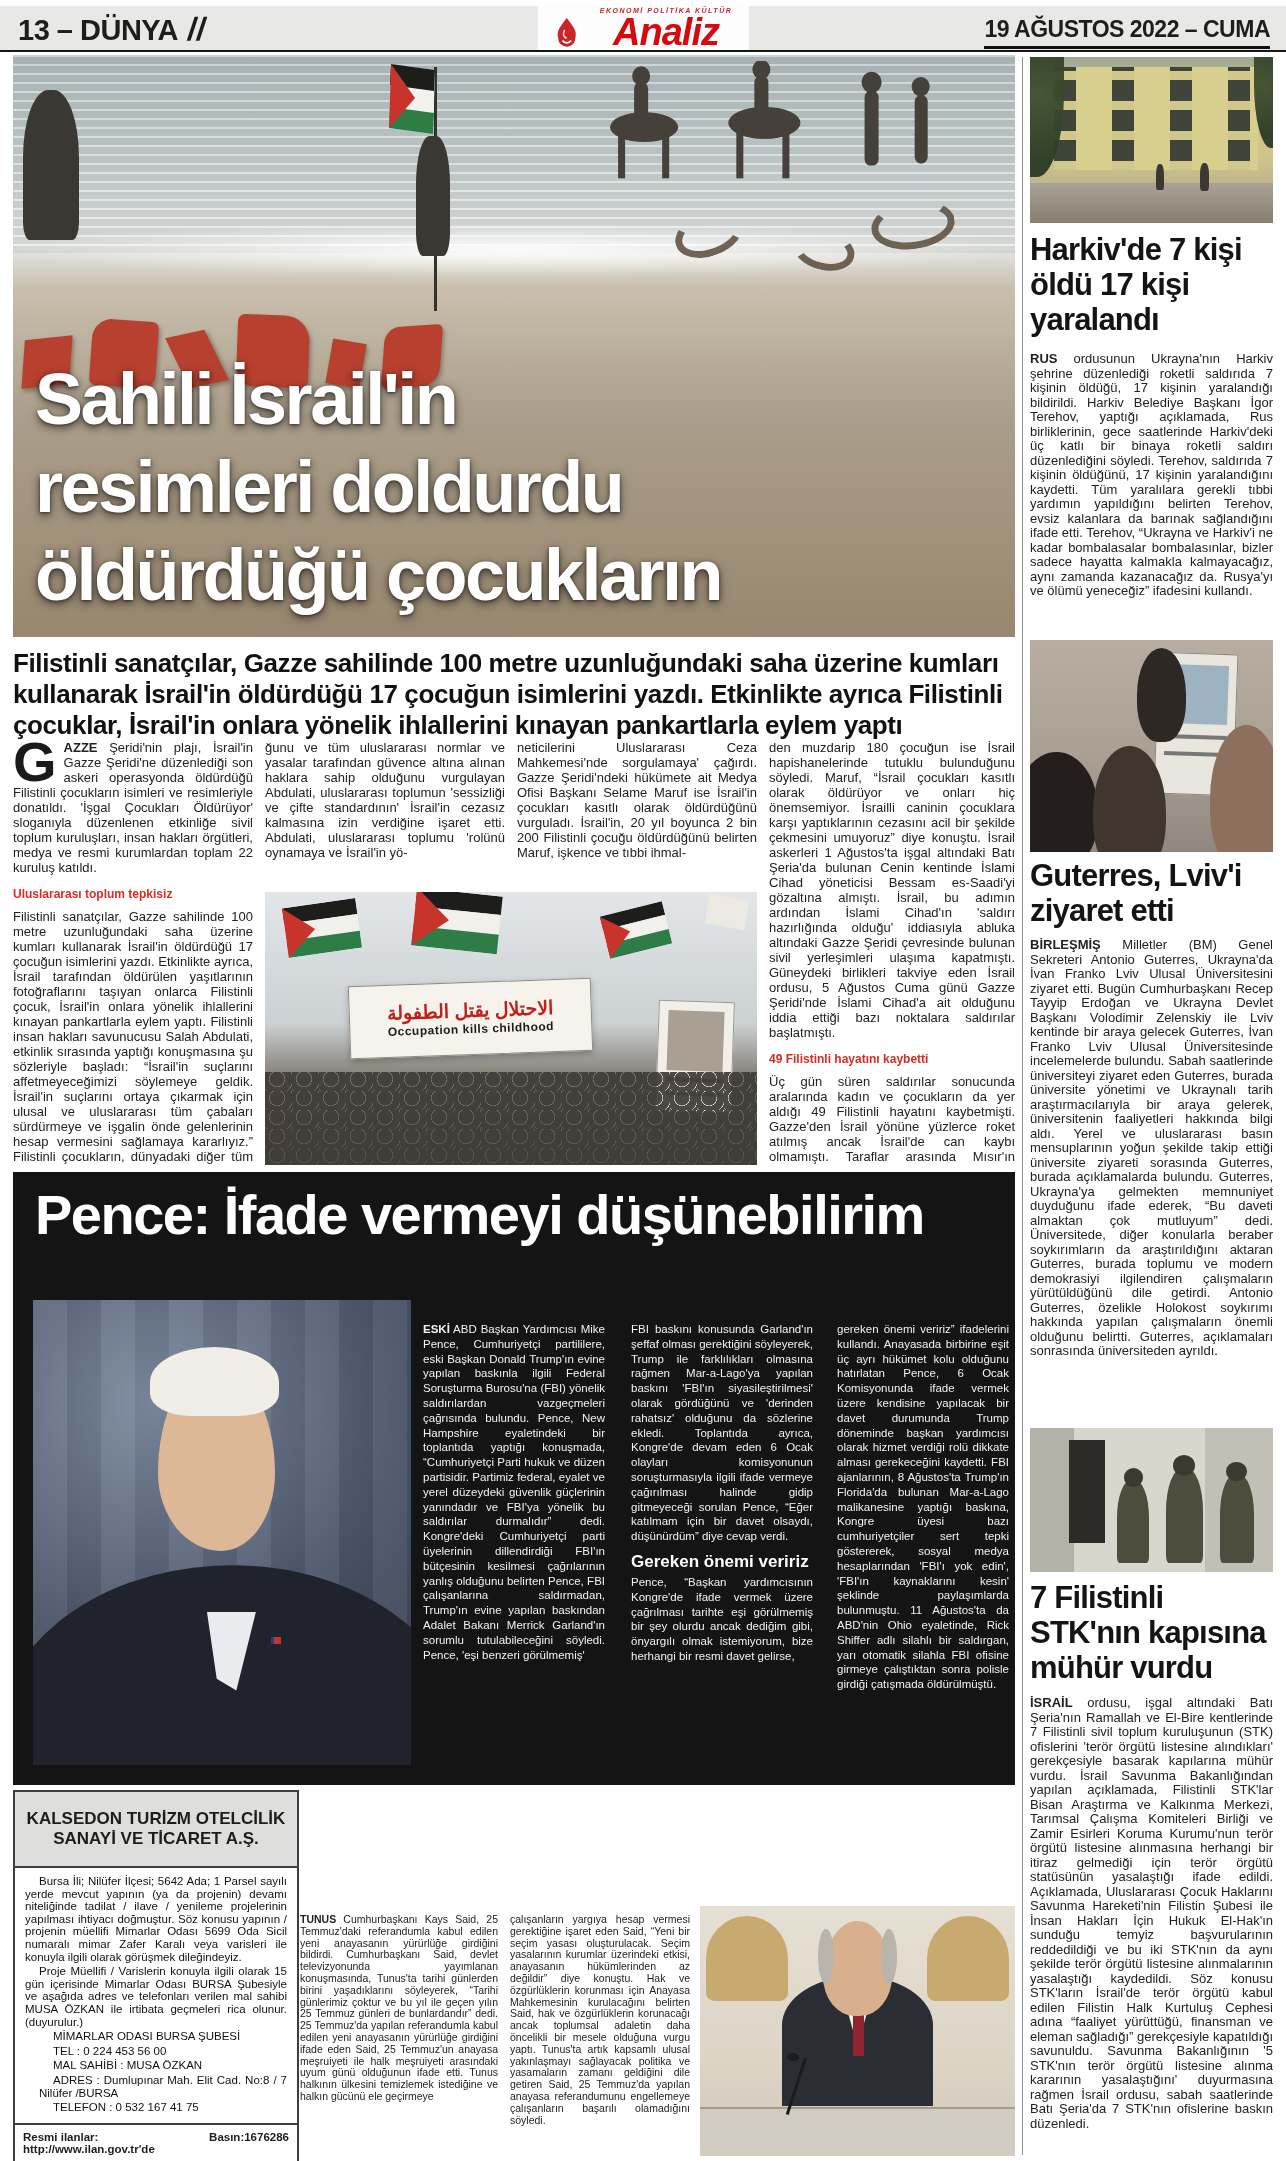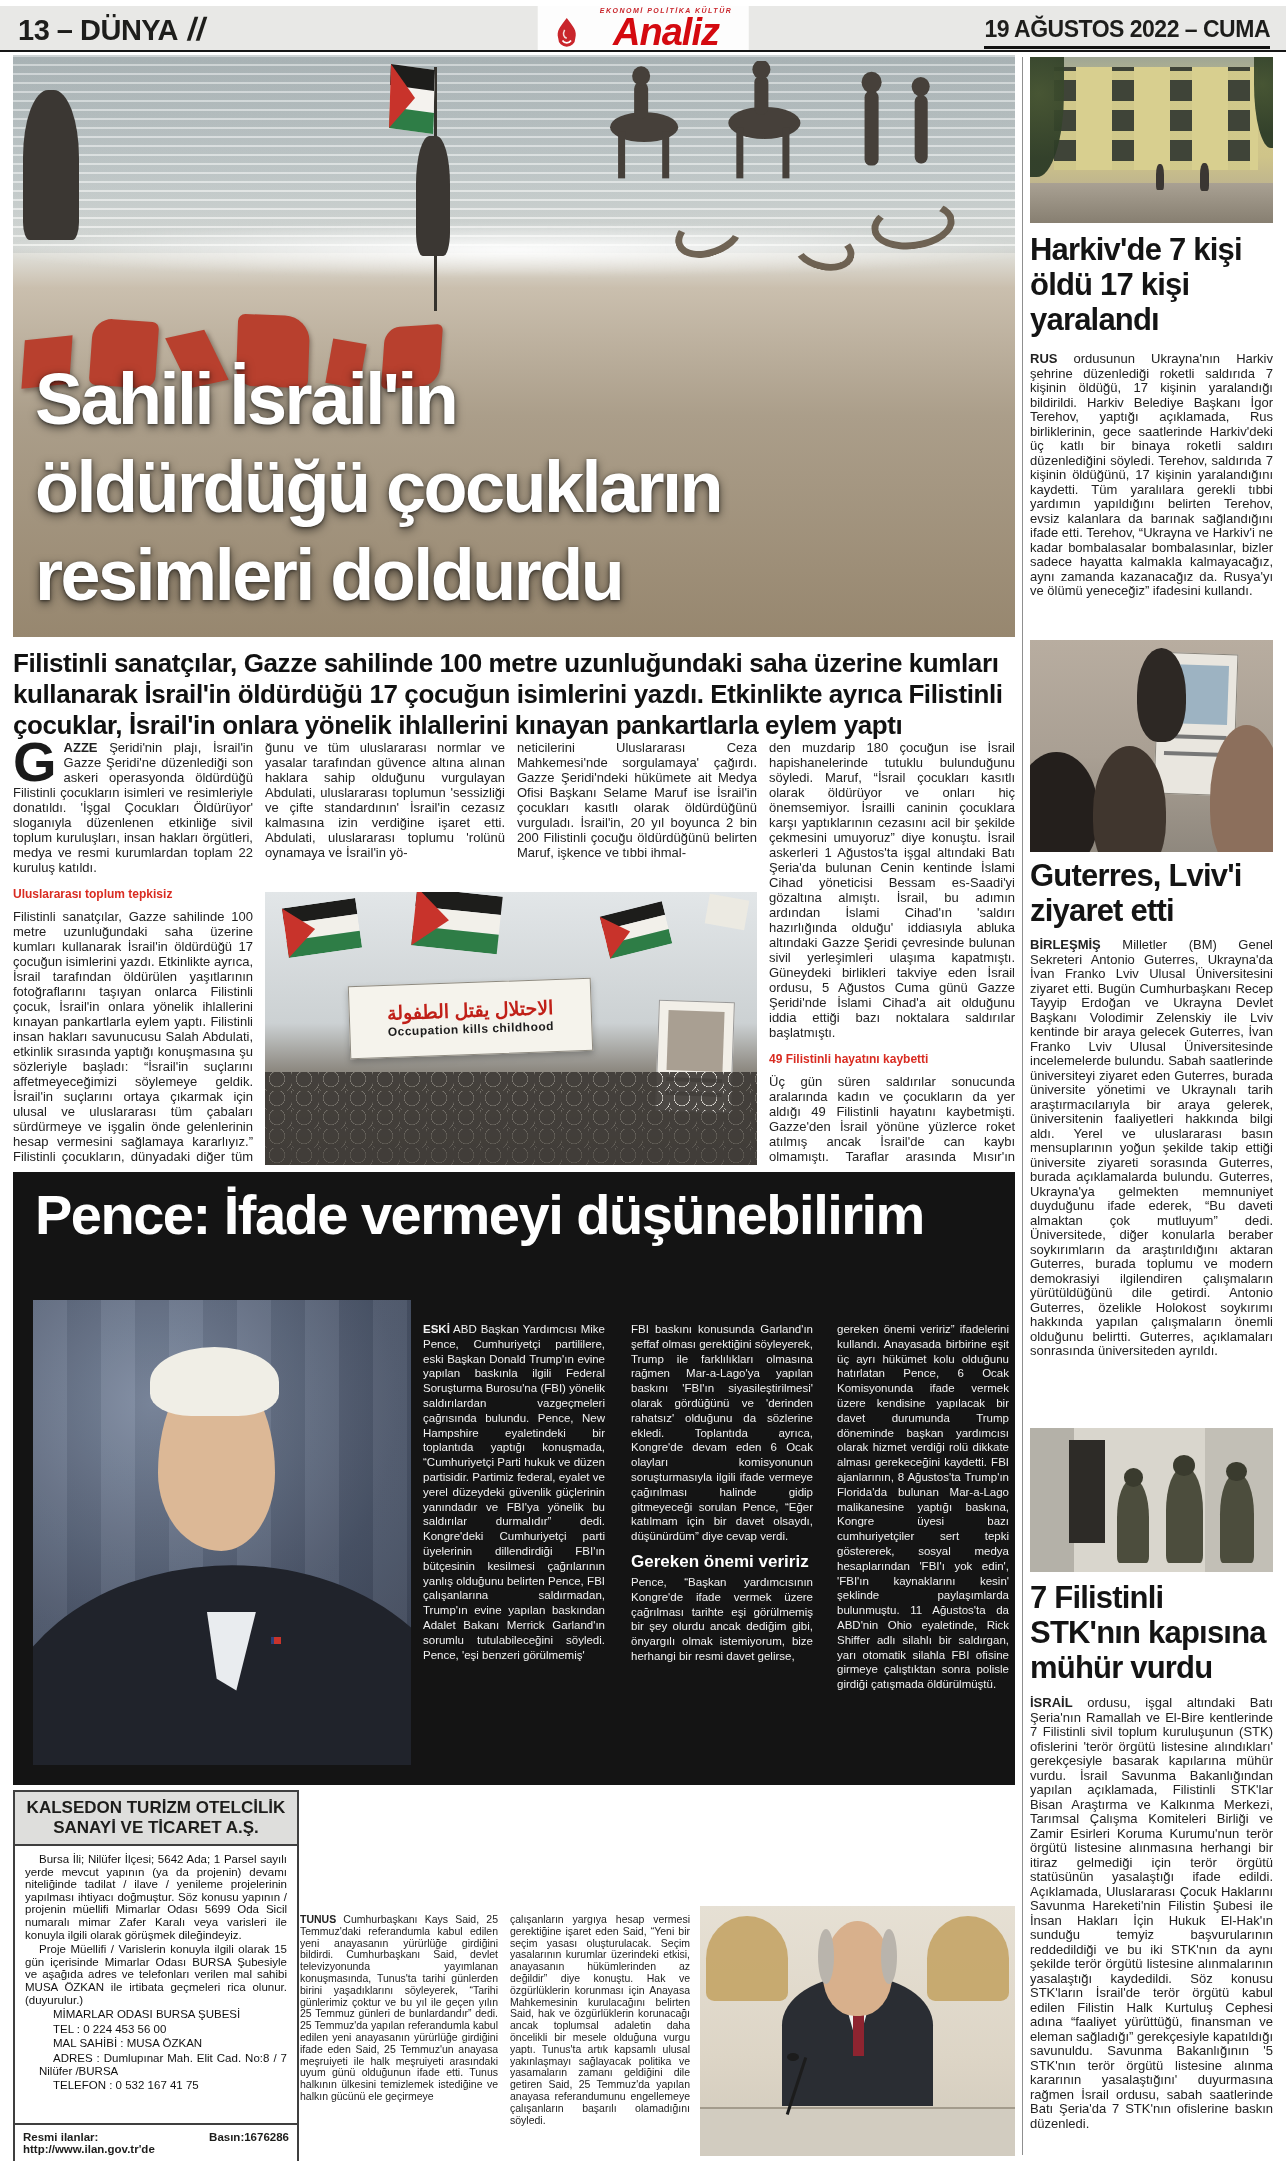--- a/index.html
+++ b/index.html
@@ -84,21 +84,21 @@
   .p-head{position:absolute;left:33%;top:14%;width:31%;height:40%;background:#dcb896;border-radius:48% 52% 46% 54%/58% 58% 42% 42%;}
   .p-hair{position:absolute;left:31%;top:10%;width:34%;height:15%;background:#f0eee6;border-radius:55% 55% 35% 35%;}
   .p-pin{position:absolute;left:63%;bottom:26%;width:10px;height:7px;background:linear-gradient(90deg,#2b3f7a 0 35%,#c8332b 35%);}
   .pcol{position:absolute;top:150px;height:463px;color:#f2f2f2;font-size:11.5px;line-height:14.8px;text-align:justify;overflow:hidden;}
   .pc1{left:410px;width:182px;}
   .pc2{left:618px;width:182px;}
   .pc3{left:824px;width:172px;}
   .subhead-white{color:#fff;font-weight:700;font-size:17px;line-height:19px;margin:8px 0 4px;text-align:left;}
   
   .kals{position:absolute;left:13px;top:1790px;width:282px;height:369px;border:2px solid #3f3f3f;background:#fff;overflow:hidden;}
-  .kals-title{background:#dededc;border-bottom:2px solid #3f3f3f;text-align:center;font-weight:700;font-size:17px;line-height:20px;padding:6px 2px;}
+  .kals-title{background:#dededc;border-bottom:2px solid #3f3f3f;text-align:center;font-weight:700;font-size:17px;line-height:20px;padding:17px 2px;}
   .kals-body{padding:7px 10px 0;font-size:11.5px;line-height:12.6px;color:#111;}
   .kals-body p{margin:0 0 2px;text-indent:14px;text-align:justify;}
   .kals-line{margin:0;padding-left:14px;text-indent:0;}
   .kals-foot{position:absolute;left:0;right:0;bottom:0;border-top:2px solid #3f3f3f;display:flex;justify-content:space-between;
              font-weight:700;font-size:11.5px;padding:6px 8px;}
   
   .said-head{position:absolute;left:300px;top:1797px;font-size:50px;line-height:53px;font-weight:700;letter-spacing:-1.5px;color:#141414;}
   .scol{position:absolute;top:1914px;height:242px;font-size:10.5px;line-height:11.8px;text-align:justify;overflow:hidden;color:#222;}
   .sc1{left:300px;width:198px;}
   .sc2{left:510px;width:180px;}
@@ -190,22 +190,22 @@
       <div class="rl" style="width:48px;height:64%;transform:rotate(-6deg) skewX(-10deg);"></div>
       <div class="rl" style="width:66px;height:88%;transform:rotate(4deg);border-radius:30% 10% 20% 10%;"></div>
       <div class="rl" style="width:40px;height:72%;transform:rotate(-12deg) skewX(14deg);"></div>
       <div class="rl" style="width:72px;height:95%;transform:rotate(2deg);border-radius:10% 35% 10% 25%;"></div>
       <div class="rl" style="width:34px;height:60%;transform:rotate(10deg);"></div>
       <div class="rl" style="width:58px;height:80%;transform:rotate(-4deg) skewX(-8deg);border-radius:25% 10% 30% 10%;"></div>
     </div>
 
     <div class="lead-headline">
       <div>Sahili İsrail'in</div>
+      <div>resimleri doldurdu</div>
       <div>öldürdüğü çocukların</div>
-      <div>resimleri doldurdu</div>
     </div>
   </div>
 
   <div class="deck">Filistinli sanatçılar, Gazze sahilinde 100 metre uzunluğundaki saha üzerine kumları kullanarak İsrail'in öldürdüğü 17 çocuğun isimlerini yazdı. Etkinlikte ayrıca Filistinli çocuklar, İsrail'in onlara yönelik ihlallerini kınayan pankartlarla eylem yaptı</div>
 
   <div class="col c1">
     <span class="dropcap">G</span><b class="lw">AZZE</b><span> Şeridi'nin plajı, İsrail'in Gazze Şeridi'ne düzenlediği son askeri operasyonda öldürdüğü Filistinli çocukların isimleri ve resimleriyle donatıldı. 'İşgal Çocukları Öldürüyor' sloganıyla düzenlenen etkinliğe sivil toplum kuruluşları, insan hakları örgütleri, medya ve resmi kurumlardan toplam 22 kuruluş katıldı.</span>
     <div class="subhead-red">Uluslararası toplum tepkisiz</div>
     <span>Filistinli sanatçılar, Gazze sahilinde 100 metre uzunluğundaki saha üzerine kumları kullanarak İsrail'in öldürdüğü 17 çocuğun isimlerini yazdı. Etkinlikte ayrıca, İsrail tarafından öldürülen yaşıtlarının fotoğraflarını taşıyan onlarca Filistinli çocuk, İsrail'in onlara yönelik ihlallerini kınayan pankartlarla eylem yaptı. Filistinli insan hakları savunucusu Salah Abdulati, etkinlik sırasında yaptığı konuşmasına şu sözleriyle başladı: “İsrail'in suçlarını affetmeyeceğimizi söylemeye geldik. İsrail'in suçlarını ortaya çıkarmak için ulusal ve uluslararası tüm çabaları sürdürmeye ve işgalin önde gelenlerinin hesap vermesini sağlamaya kararlıyız.” Filistinli çocukların, dünyadaki diğer tüm insanlar gibi bir insan oldu-</span>
   </div>

